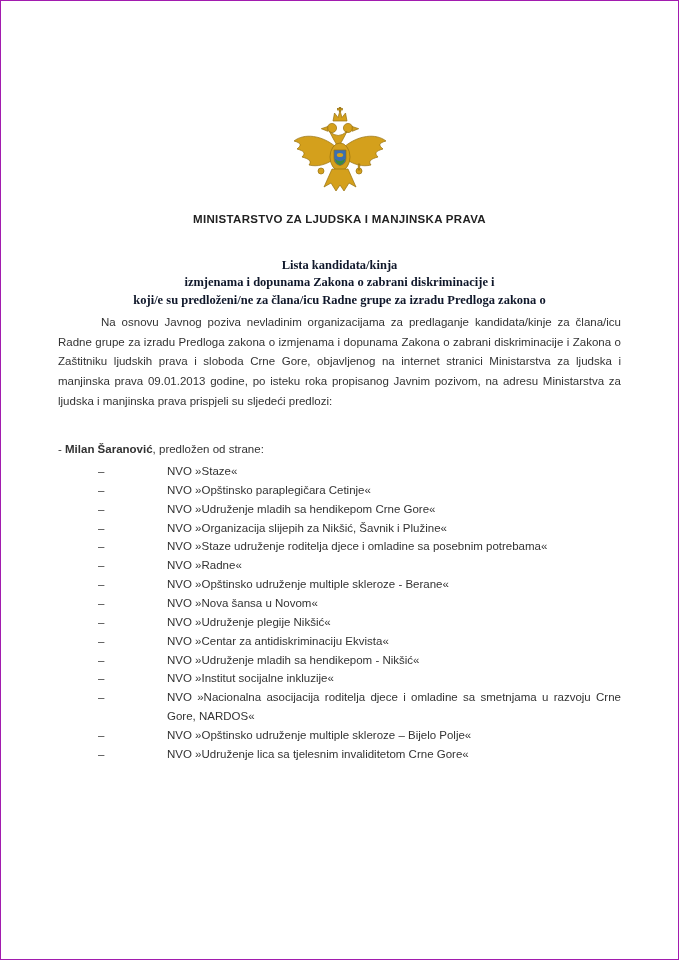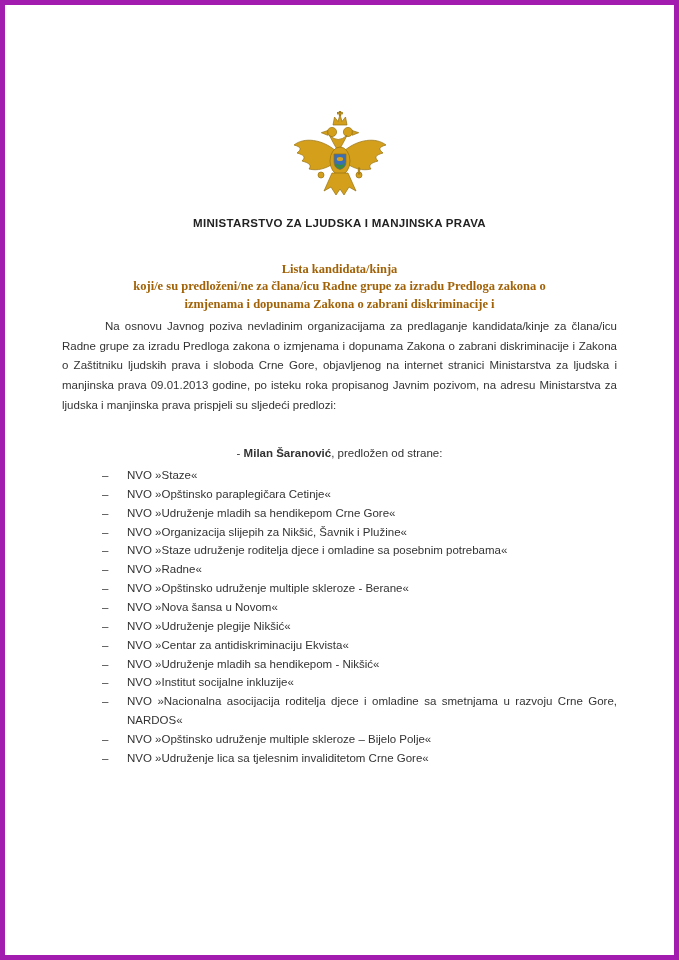--- a/index.html
+++ b/index.html
@@ -3,21 +3,21 @@
 <meta charset="utf-8">
 <style>
   html,body { margin:0; padding:0; background:#ffffff; }
   .page {
     position: relative;
     width: 679px;
     height: 960px;
     box-sizing: border-box;
     margin: 0 auto;
     background: #ffffff;
-    border: 5px solid #a21caf;
+    border: 1px solid #a21caf;
     padding: 0 57px;
     font-family: "Liberation Sans", sans-serif;
     color: #333333;
     font-size: 11.5px;
     overflow: hidden;
   }
   .coat-wrap {
     margin: 104px auto 0;
     width: 104px;
     text-align: center;
@@ -37,46 +37,46 @@
     line-height: 1.78;
   }
   .intro-para { margin-top: 40px; }
   .list-title {
     margin-top: 32px;
     text-align: center;
     font-family: "Liberation Serif", serif;
     font-weight: bold;
     font-size: 12.5px;
     line-height: 1.38;
-    color: #a16207;
+    color: #0f172a;
   }
   .body-para { margin-top: 4px; line-height: 1.72; }
   .candidate-line {
     margin-top: 28px;
     line-height: 1.6;
-    text-align: center;
   }
   .candidate-line .bold { font-weight: bold; }
   .nvo-list {
     margin-top: 4px;
     margin-left: 40px;
     margin-right: 0;
   }
   .nvo-item {
     display: flex;
     align-items: flex-start;
     line-height: 1.64;
   }
   .nvo-item .marker {
     flex: none;
     width: 25px;
   }
   .nvo-item .item-text {
     flex: 1;
     text-align: justify;
+    margin-left: 44px;
   }
 </style>
 </head>
 <body>
 
 <div class="page">
 
   <div class="coat-wrap">
     <svg width="104" height="92" viewBox="0 0 104 92" aria-hidden="true">
       <g fill="#d4a01c" stroke="#96700e" stroke-width="0.7">
@@ -112,22 +112,22 @@
         <ellipse cx="52" cy="50" rx="3.2" ry="2" fill="#d4a01c" stroke="none"></ellipse>
       </g>
     </svg>
   </div>
 
   <div class="ministry-title">MINISTARSTVO ZA LJUDSKA I MANJINSKA PRAVA</div>
 
 
   <div class="list-title">
     <div>Lista kandidata/kinja</div>
+    <div>izmjenama i dopunama Zakona o zabrani diskriminacije i</div>
     <div>koji/e su predloženi/ne za člana/icu Radne grupe za izradu Predloga zakona o</div>
-    <div>izmjenama i dopunama Zakona o zabrani diskriminacije i</div>
   </div>
 
   <p class="para body-para">Na osnovu Javnog poziva nevladinim organizacijama za predlaganje kandidata/kinje za člana/icu Radne grupe za izradu Predloga zakona o izmjenama i dopunama Zakona o zabrani diskriminacije i Zakona o Zaštitniku ljudskih prava i sloboda Crne Gore, objavljenog na internet stranici Ministarstva za ljudska i manjinska prava 09.01.2013 godine, po isteku roka propisanog Javnim pozivom, na adresu Ministarstva za ljudska i manjinska prava prispjeli su sljedeći predlozi:</p>
 
   <div class="candidate-line">
     <span>- </span><span class="bold">Milan Šaranović</span><span>, predložen od strane:</span>
   </div>
 
   <div class="nvo-list">
 

